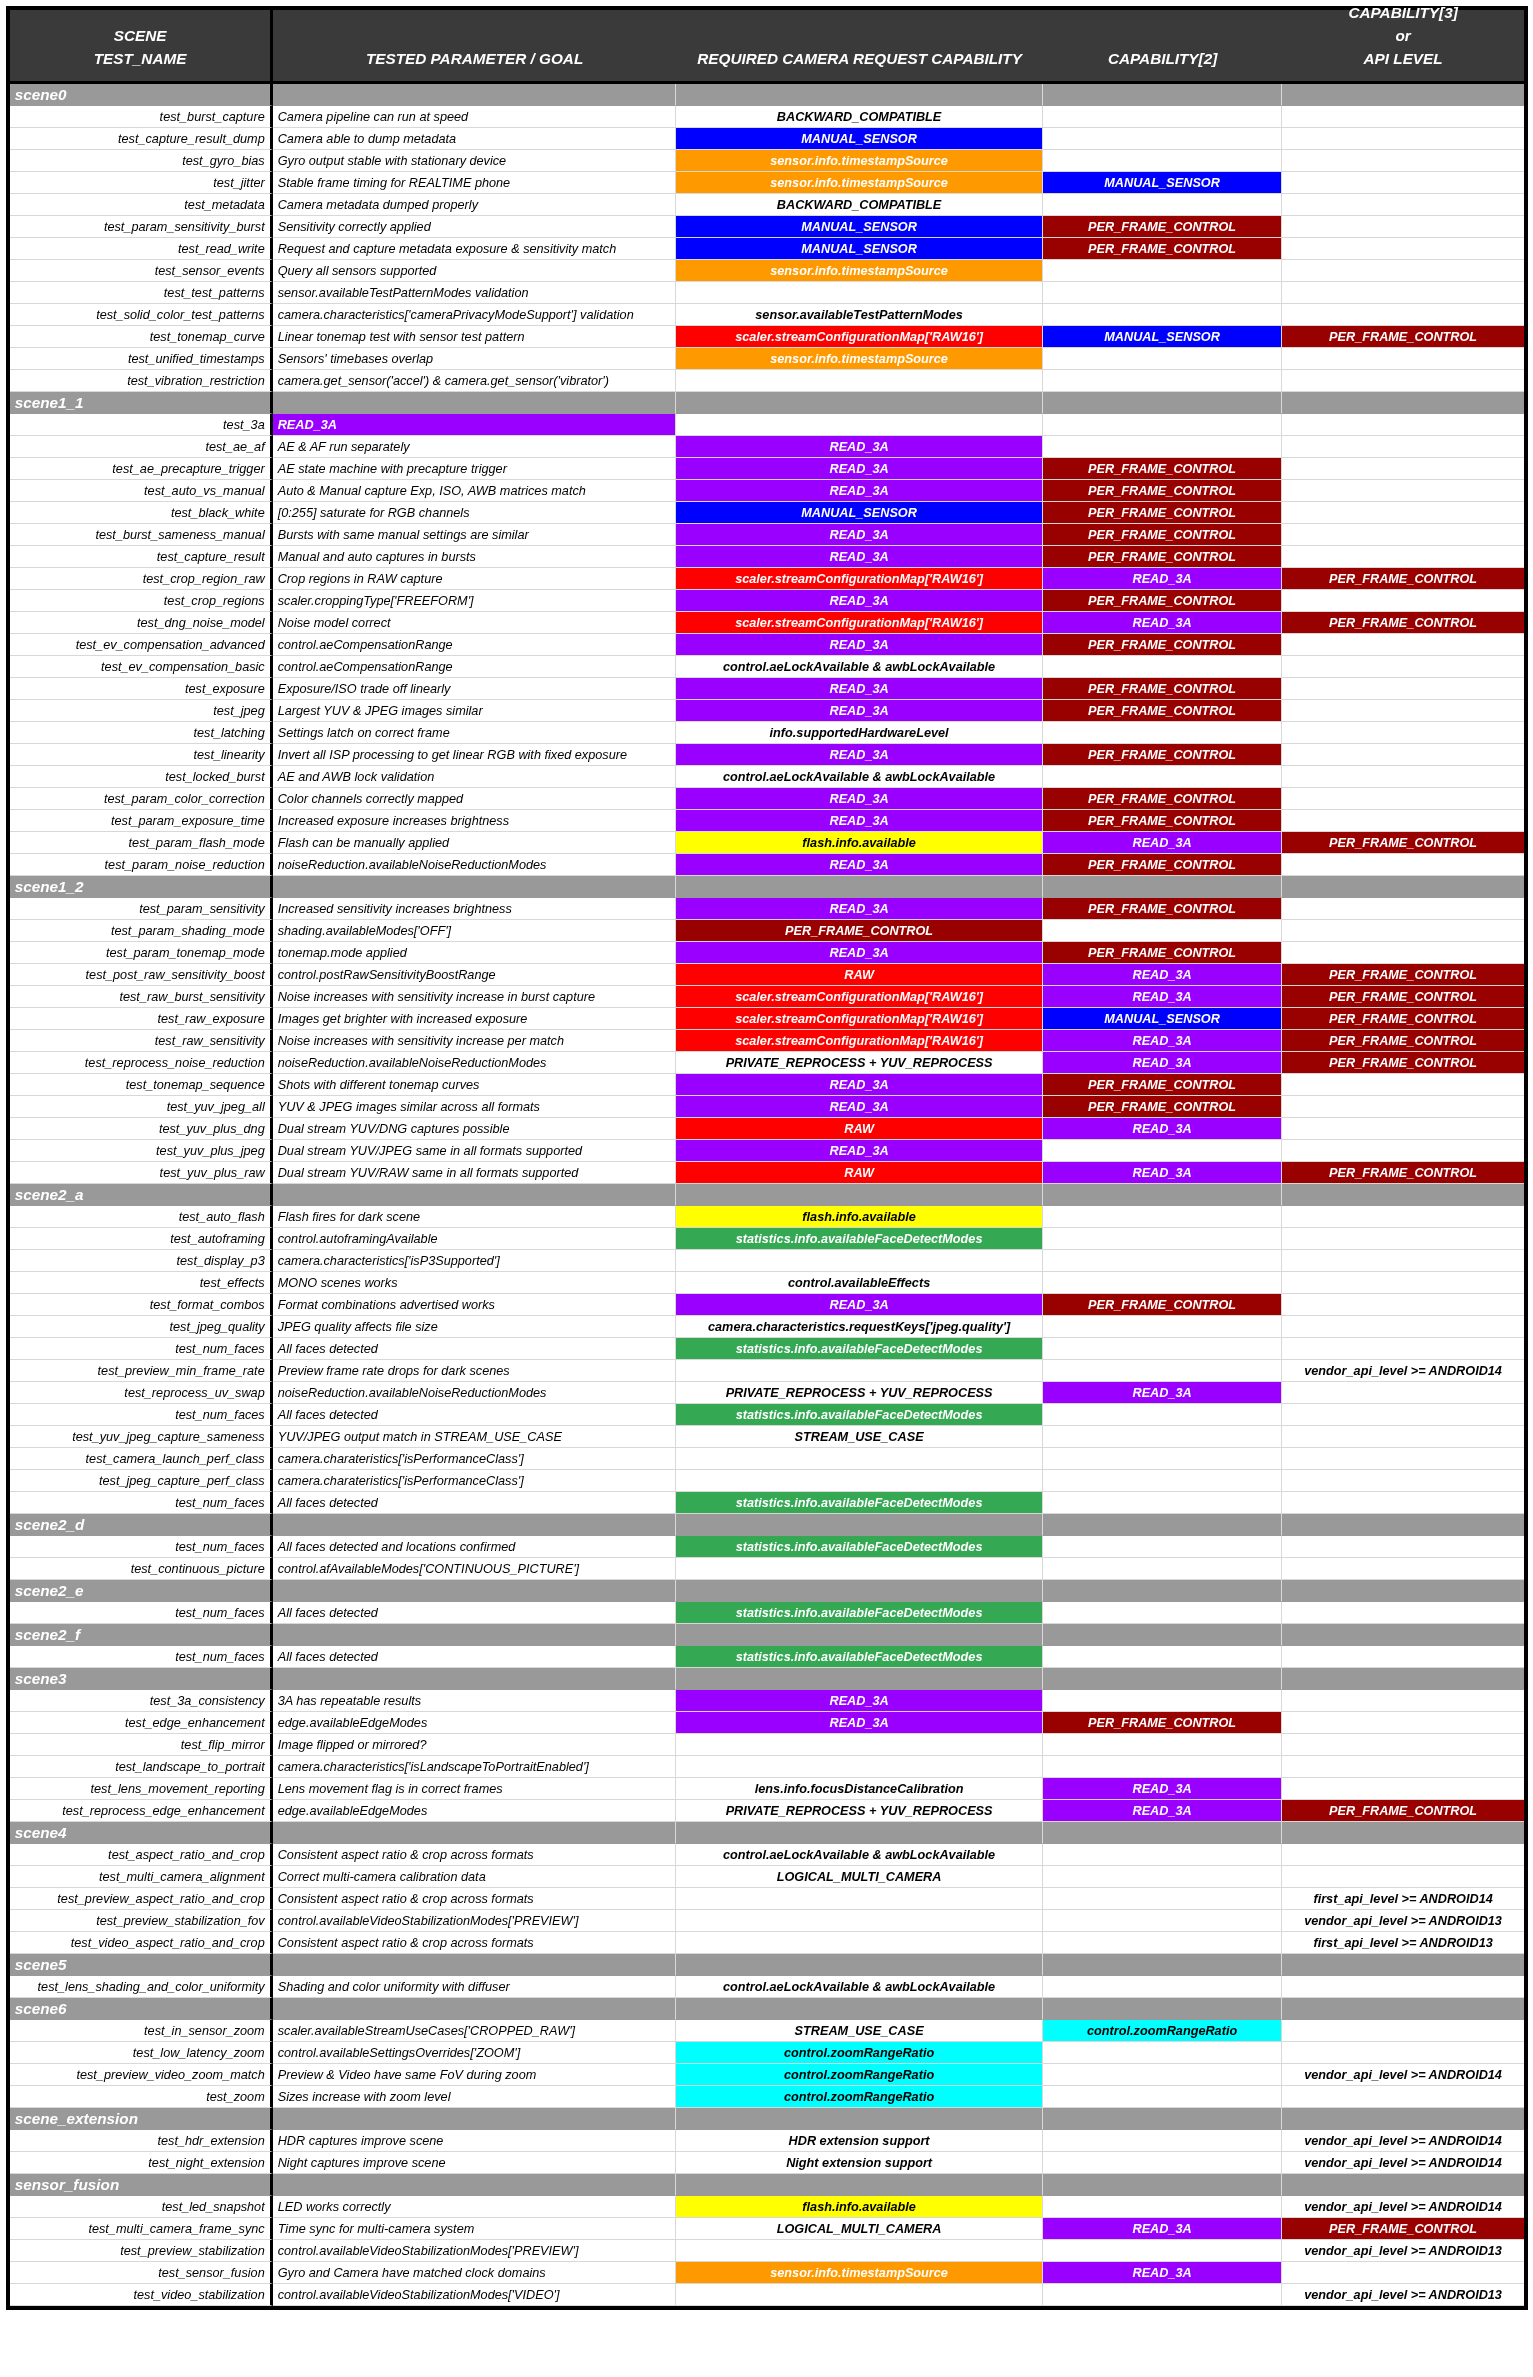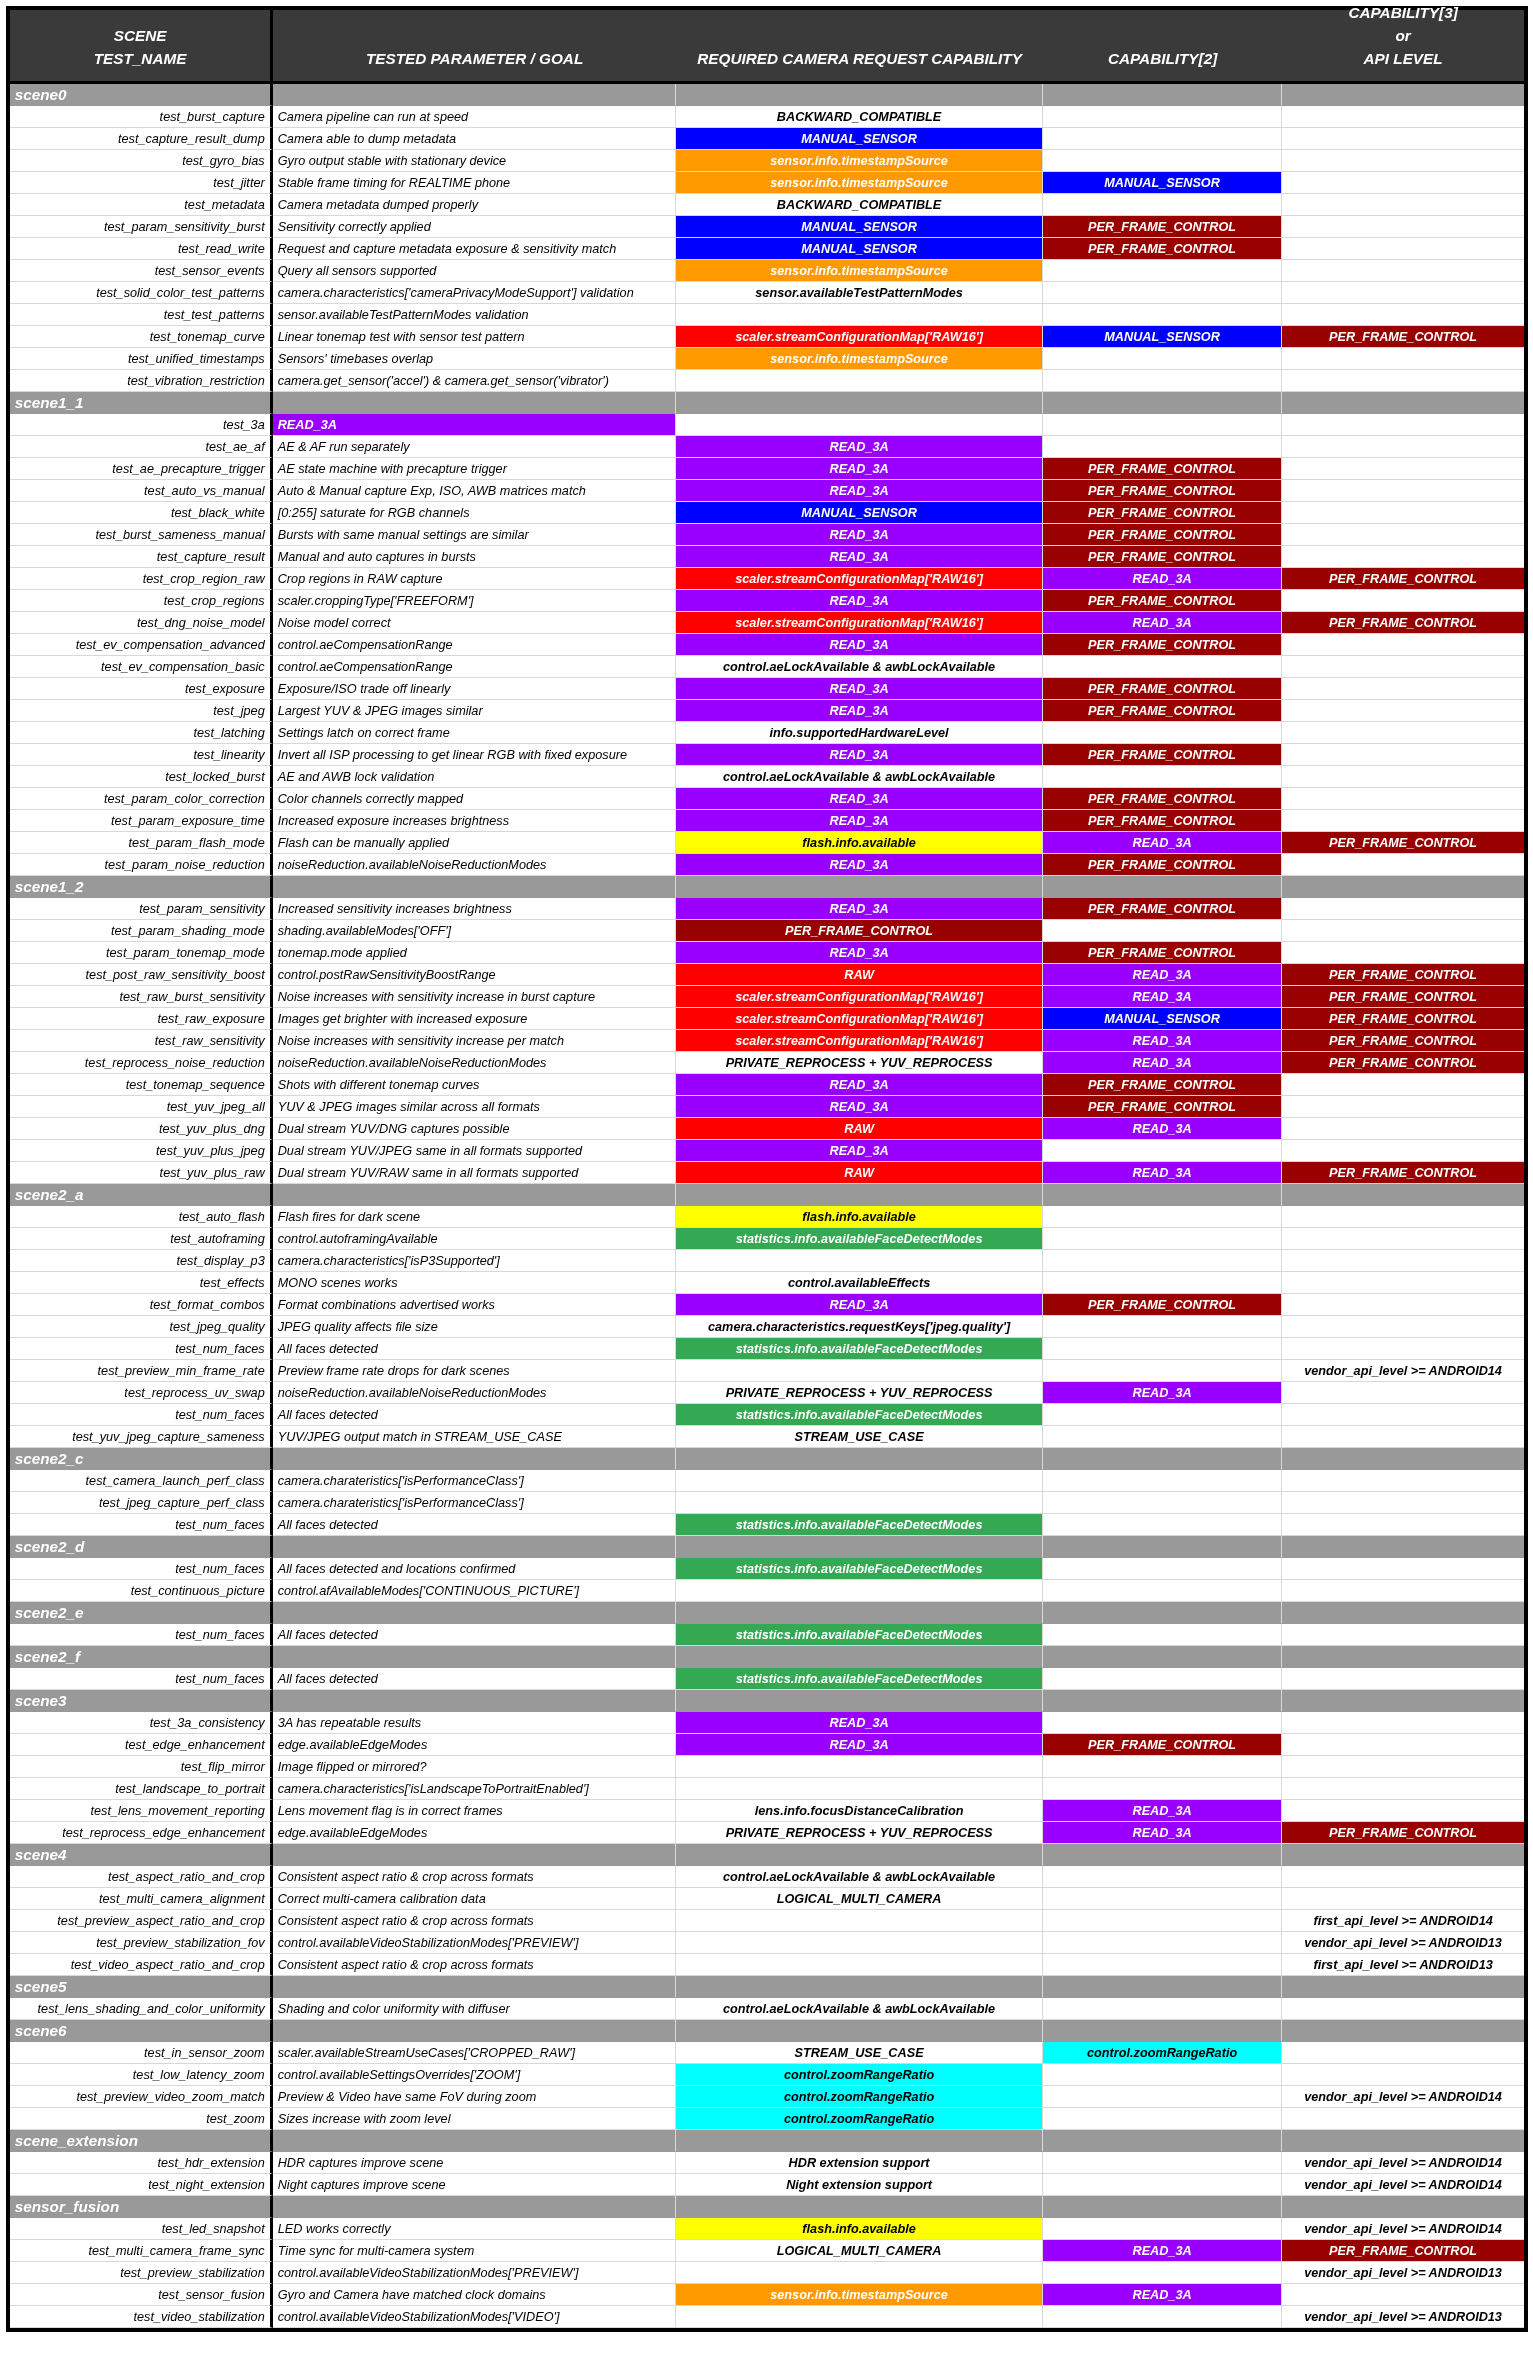--- a/index.html
+++ b/index.html
@@ -139,30 +139,30 @@
         <div class="cell cap-cell col5"></div>
       </div>
       <div class="row">
         <div class="cell name-cell col1">test_sensor_events</div>
         <div class="cell goal-cell col2">Query all sensors supported</div>
         <div class="cell cap-cell col3" style="background: rgb(255, 153, 0); color: rgb(255, 255, 255);">sensor.info.timestampSource</div>
         <div class="cell cap-cell col4"></div>
         <div class="cell cap-cell col5"></div>
       </div>
       <div class="row">
+        <div class="cell name-cell col1">test_test_patterns</div>
+        <div class="cell goal-cell col2">sensor.availableTestPatternModes validation</div>
+        <div class="cell cap-cell col3"></div>
+        <div class="cell cap-cell col4"></div>
+        <div class="cell cap-cell col5"></div>
+      </div>
+      <div class="row">
         <div class="cell name-cell col1">test_solid_color_test_patterns</div>
         <div class="cell goal-cell col2">camera.characteristics['cameraPrivacyModeSupport'] validation</div>
         <div class="cell cap-cell col3">sensor.availableTestPatternModes</div>
-        <div class="cell cap-cell col4"></div>
-        <div class="cell cap-cell col5"></div>
-      </div>
-      <div class="row">
-        <div class="cell name-cell col1">test_test_patterns</div>
-        <div class="cell goal-cell col2">sensor.availableTestPatternModes validation</div>
-        <div class="cell cap-cell col3"></div>
         <div class="cell cap-cell col4"></div>
         <div class="cell cap-cell col5"></div>
       </div>
       <div class="row">
         <div class="cell name-cell col1">test_tonemap_curve</div>
         <div class="cell goal-cell col2">Linear tonemap test with sensor test pattern</div>
         <div class="cell cap-cell col3" style="background: rgb(255, 0, 0); color: rgb(255, 255, 255);">scaler.streamConfigurationMap['RAW16']</div>
         <div class="cell cap-cell col4" style="background: rgb(0, 0, 255); color: rgb(255, 255, 255);">MANUAL_SENSOR</div>
         <div class="cell cap-cell col5" style="background: rgb(153, 0, 0); color: rgb(255, 255, 255);">PER_FRAME_CONTROL</div>
       </div>
@@ -508,27 +508,20 @@
         <div class="cell cap-cell col3" style="background: rgb(52, 168, 83); color: rgb(255, 255, 255);">statistics.info.availableFaceDetectModes</div>
         <div class="cell cap-cell col4"></div>
         <div class="cell cap-cell col5"></div>
       </div>
       <div class="row">
         <div class="cell name-cell col1">test_yuv_jpeg_capture_sameness</div>
         <div class="cell goal-cell col2">YUV/JPEG output match in STREAM_USE_CASE</div>
         <div class="cell cap-cell col3">STREAM_USE_CASE</div>
         <div class="cell cap-cell col4"></div>
         <div class="cell cap-cell col5"></div>
-      </div>
-      <div class="row banner-row">
-        <div class="cell col1">scene2_c</div>
-        <div class="cell col2"></div>
-        <div class="cell col3"></div>
-        <div class="cell col4"></div>
-        <div class="cell col5"></div>
       </div>
       <div class="row">
         <div class="cell name-cell col1">test_camera_launch_perf_class</div>
         <div class="cell goal-cell col2">camera.charateristics['isPerformanceClass']</div>
         <div class="cell cap-cell col3"></div>
         <div class="cell cap-cell col4"></div>
         <div class="cell cap-cell col5"></div>
       </div>
       <div class="row">
         <div class="cell name-cell col1">test_jpeg_capture_perf_class</div>

